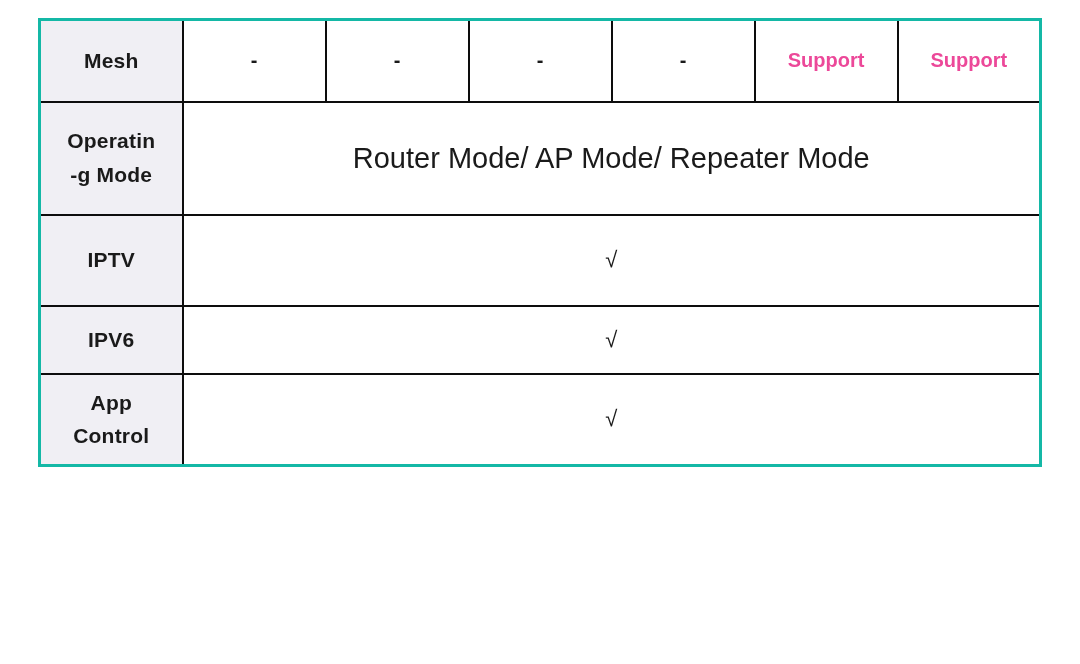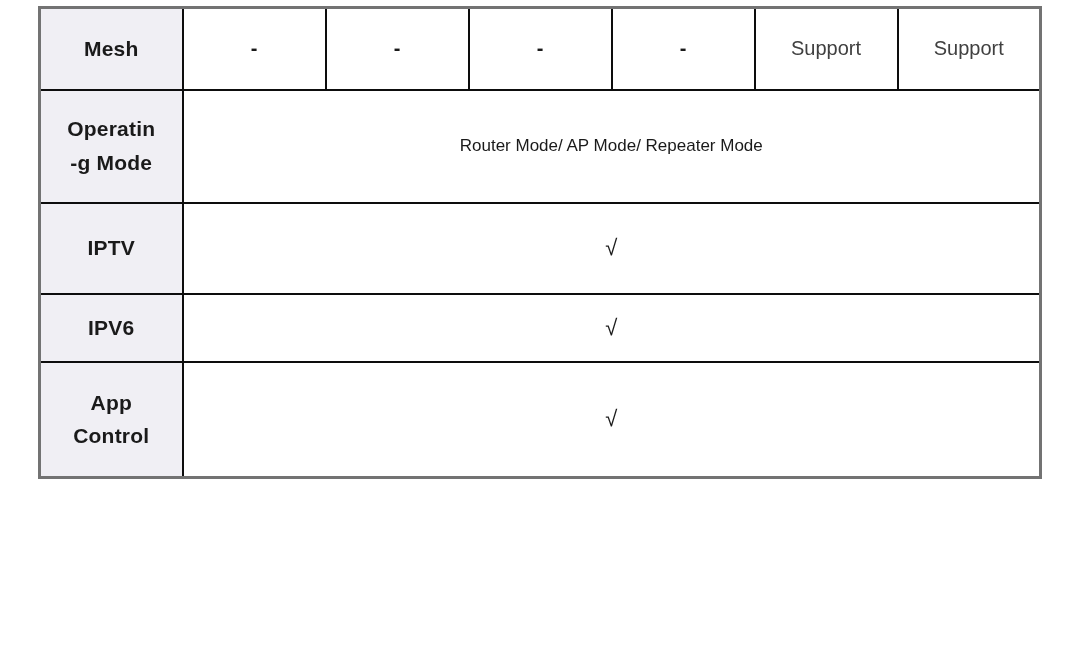--- a/index.html
+++ b/index.html
@@ -10,25 +10,25 @@
     color: #1a1a1a;
     overflow: hidden;
   }
   .page {
     position: relative;
     width: 1080px; height: 664px;
     background: #ffffff;
   }
   table.spec-table {
     position: absolute;
-    left: 38px; top: 6px;
+    left: 38px; top: 18px;
     width: 1004px;
     border-collapse: collapse;
     table-layout: fixed;
-    border: 3px solid #737373;
+    border: 3px solid #14b8a6;
   }
   .spec-table td, .spec-table th {
     border: 2px solid #0d0d0d;
     text-align: center;
     vertical-align: middle;
     padding: 0 6px;
   }
   .spec-table col.label-col { width: 143px; }
   .row-header {
     background: #f0eff4;
@@ -38,39 +38,39 @@
     letter-spacing: 0.2px;
     white-space: pre-line;
   }
   .cell-value {
     font-size: 20px;
     font-weight: 700;
     background: #ffffff;
   }
   .cell-support {
     font-size: 20px;
-    font-weight: 400;
-    color: #404040;
+    font-weight: 700;
+    color: #ec4899;
     background: #ffffff;
   }
   .cell-span {
-    font-size: 17px;
+    font-size: 29px;
     font-weight: 400;
     background: #ffffff;
   }
   .cell-check {
     font-size: 22px;
     font-weight: 400;
     background: #ffffff;
   }
   tr.r-mesh      { height: 82px; }
   tr.r-opmode    { height: 113px; }
   tr.r-iptv      { height: 91px; margin-top: 28px; }
   tr.r-ipv6      { height: 68px; }
-  tr.r-appctl    { height: 116px; }
+  tr.r-appctl    { height: 92px; }
   tr.r-parental  { height: 118px; }
 </style>
 </head>
 <body>
 
 <div class="page">
   <table class="spec-table">
     <colgroup>
       <col class="label-col">
       <col>

